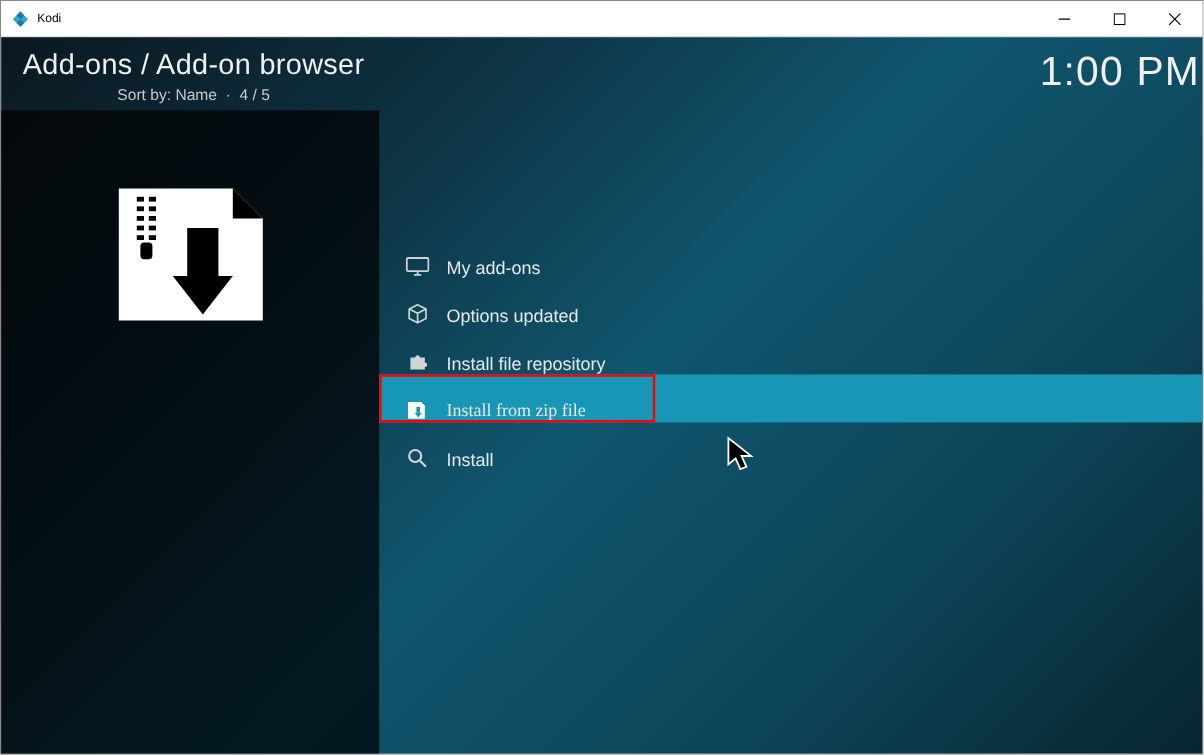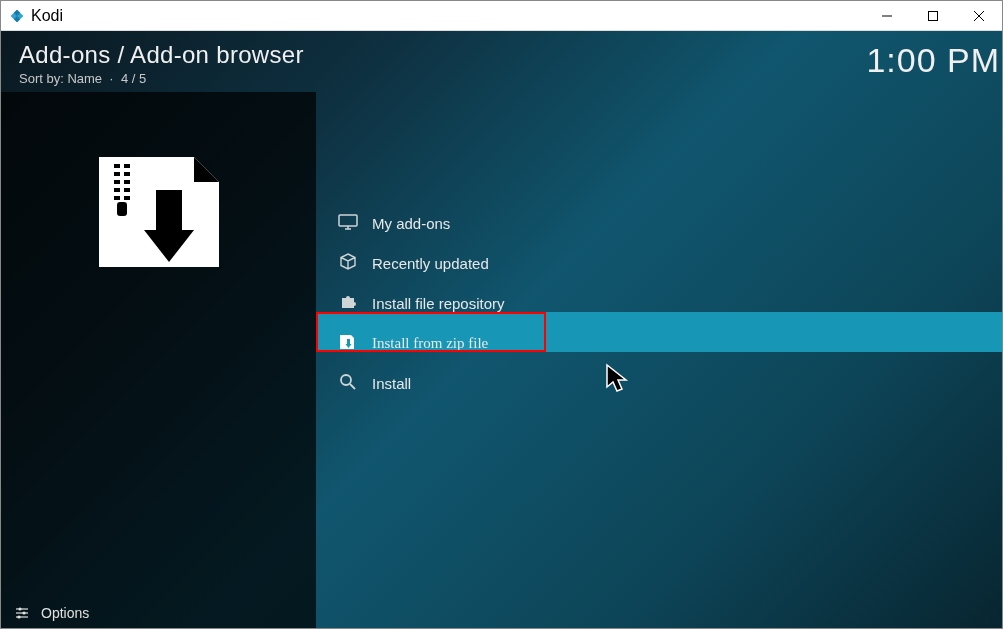--- a/index.html
+++ b/index.html
@@ -2,30 +2,30 @@
 <html><head>
 <meta charset="utf-8">
 <style>
   * { margin: 0; padding: 0; box-sizing: border-box; }
   html, body { width: 1003px; height: 629px; font-family: Arial, sans-serif; overflow: hidden; }
   
   .window { width: 1003px; height: 629px; background: #fff; display: flex; flex-direction: column; border: 1px solid #888; }
   
   .titlebar { height: 30px; background: #fff; display: flex; align-items: center; padding: 0 0 0 8px; border-bottom: 1px solid #ddd; }
   .titlebar-icon { width: 16px; height: 16px; margin-right: 6px; }
-  .titlebar-title { font-size: 16px; color: #000; flex: 1; }
+  .titlebar-title { font-size: 10px; color: #000; flex: 1; }
   .titlebar-controls { display: flex; }
   .titlebar-btn { width: 46px; height: 29px; display: flex; align-items: center; justify-content: center; font-size: 14px; color: #000; cursor: pointer; }
   
   .app-body { flex: 1; display: flex; flex-direction: column; position: relative; background: linear-gradient(135deg, #0a1820 0%, #0e3040 25%, #10566e 50%, #0d4558 75%, #082530 100%); color: #e8e8e8; }
   
   .header { display: flex; justify-content: space-between; padding: 10px 2px 6px 18px; }
   .header-left {}
   .breadcrumb { font-size: 24px; font-weight: 300; color: #f0f0f0; letter-spacing: 0.3px; }
-  .sort-line { font-size: 13px; color: #c8c8c8; margin-top: 2px; }
+  .sort-line { font-size: 13px; color: #c8c8c8; margin-top: 2px; text-align: center; }
   .clock { font-size: 34px; font-weight: 300; color: #f0f0f0; letter-spacing: 1px; }
   
   .content { flex: 1; display: flex; position: relative; }
   
   .left-pane { width: 315px; background: rgba(0,0,0,0.70); display: flex; flex-direction: column; align-items: center; padding-top: 60px; }
   .big-icon { width: 150px; height: 120px; }
   
   .list-pane { flex: 1; padding-top: 100px; }
   .list-item { height: 40px; display: flex; align-items: flex-end; padding-left: 18px; font-size: 15px; color: #e8e8e8; cursor: pointer; position: relative; }
   .list-item .icon-slot { width: 28px; height: 20px; margin-right: 10px; display: flex; align-items: center; justify-content: center; }
@@ -134,21 +134,21 @@
           </span>
           <span>My add-ons</span>
         </div>
 
         <div class="list-item">
           <span class="icon-slot">
             <svg width="18" height="18" viewBox="0 0 18 18">
                 <path d="M9 1 l7 3.5 v8 l-7 3.5 l-7-3.5 v-8 z M2 4.5 l7 3.5 l7-3.5 M9 8 v8" fill="none" stroke="#cfd4d6" stroke-width="1.4"></path>
               </svg>
           </span>
-          <span>Recently updated</span>
+          <span>Options updated</span>
         </div>
 
         <div class="list-item">
           <span class="icon-slot">
             <svg width="18" height="18" viewBox="0 0 18 18">
                 <path d="M3 5 h4 a2 2 0 1 1 4 0 h4 v4 a2 2 0 1 1 0 4 v2 h-12 z" fill="#cfd4d6"></path>
               </svg>
           </span>
           <span>Install file repository</span>
         </div>
@@ -171,33 +171,20 @@
                 <circle cx="7" cy="7" r="5" fill="none" stroke="#cfd4d6" stroke-width="1.8"></circle>
                 <line x1="11" y1="11" x2="16" y2="16" stroke="#cfd4d6" stroke-width="1.8"></line>
               </svg>
           </span>
           <span>Install</span>
         </div>
 
       </div>
     </div>
 
-    <div class="bottom-bar">
-      <span class="opt-icon">
-        <svg width="16" height="16" viewBox="0 0 16 16">
-            <line x1="2" y1="4" x2="14" y2="4" stroke="#e0e0e0" stroke-width="1.2"></line>
-            <circle cx="6" cy="4" r="1.6" fill="#e0e0e0"></circle>
-            <line x1="2" y1="8" x2="14" y2="8" stroke="#e0e0e0" stroke-width="1.2"></line>
-            <circle cx="10" cy="8" r="1.6" fill="#e0e0e0"></circle>
-            <line x1="2" y1="12" x2="14" y2="12" stroke="#e0e0e0" stroke-width="1.2"></line>
-            <circle cx="5" cy="12" r="1.6" fill="#e0e0e0"></circle>
-          </svg>
-      </span>
-      <span>Options</span>
-    </div>
 
     <div class="cursor">
       <svg width="26" height="30" viewBox="0 0 26 30">
           <path d="M2 2 L2 24 L8 19 L12 28 L17 26 L13 17 L21 17 Z" fill="#000" stroke="#fff" stroke-width="1.5"></path>
         </svg>
     </div>
 
   </div>
 </div>
 

